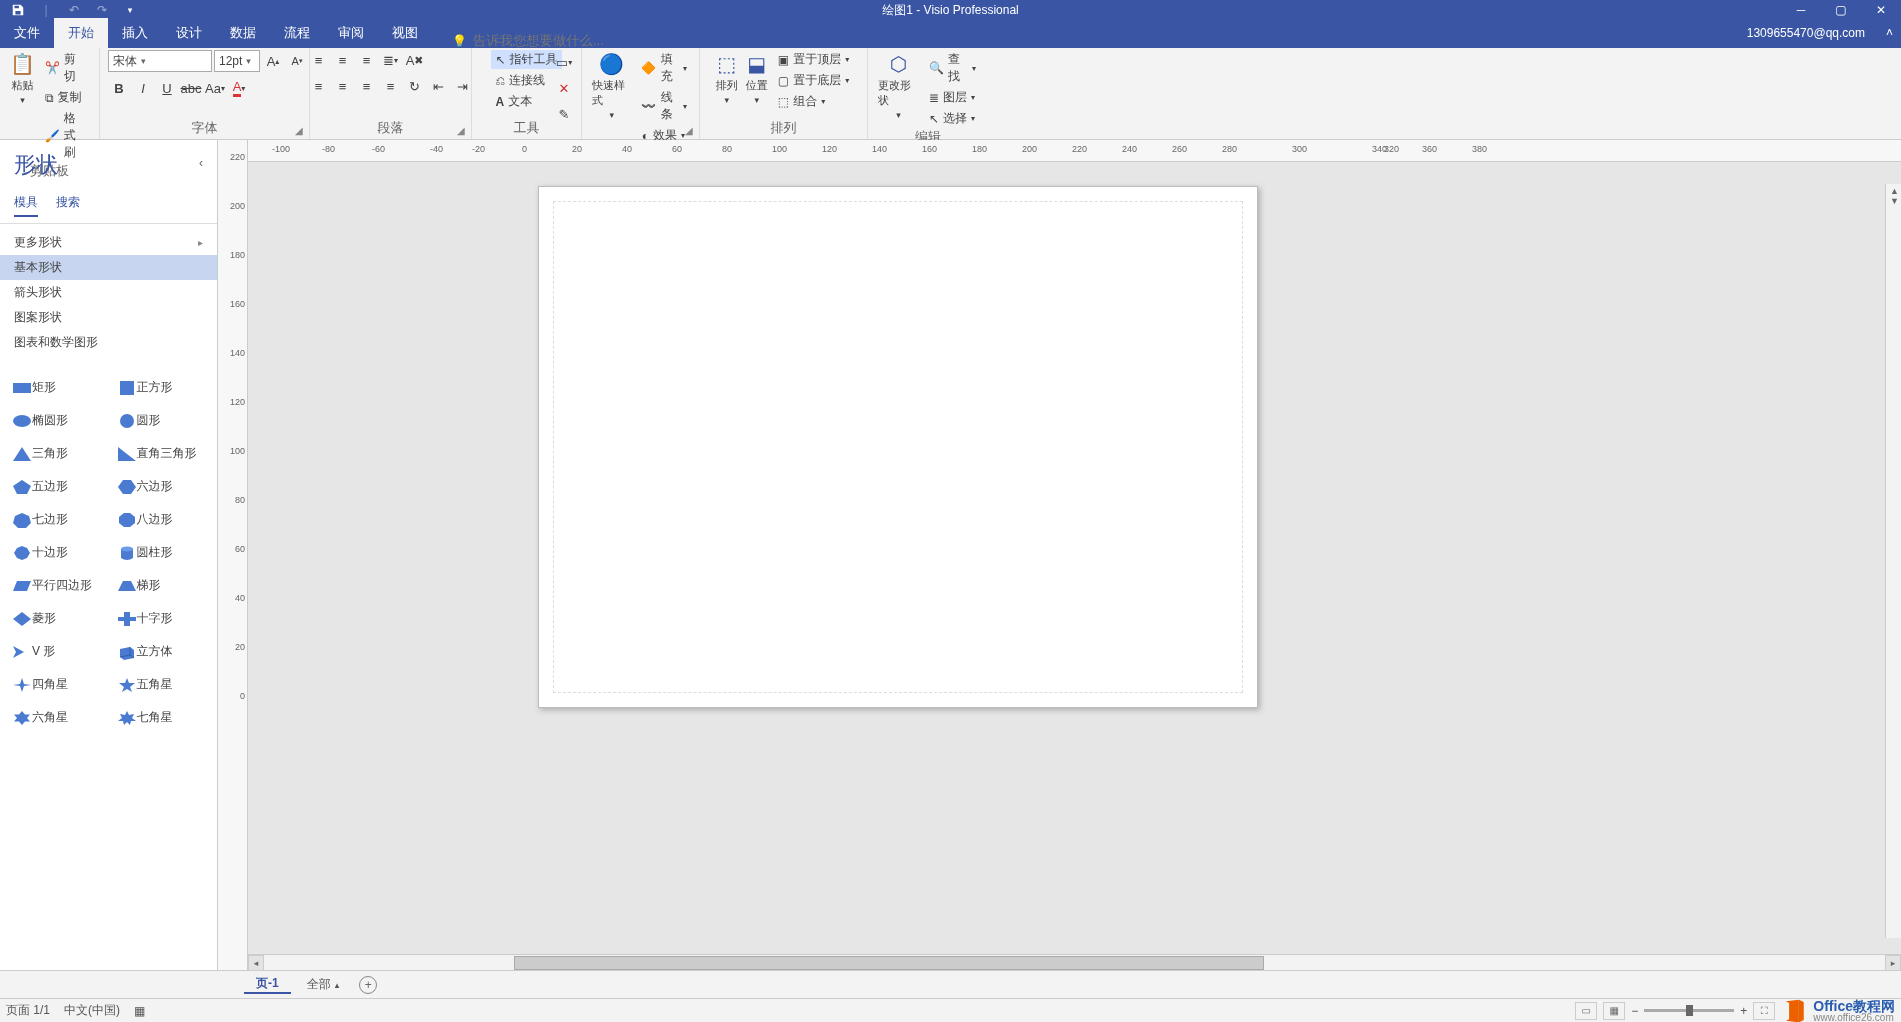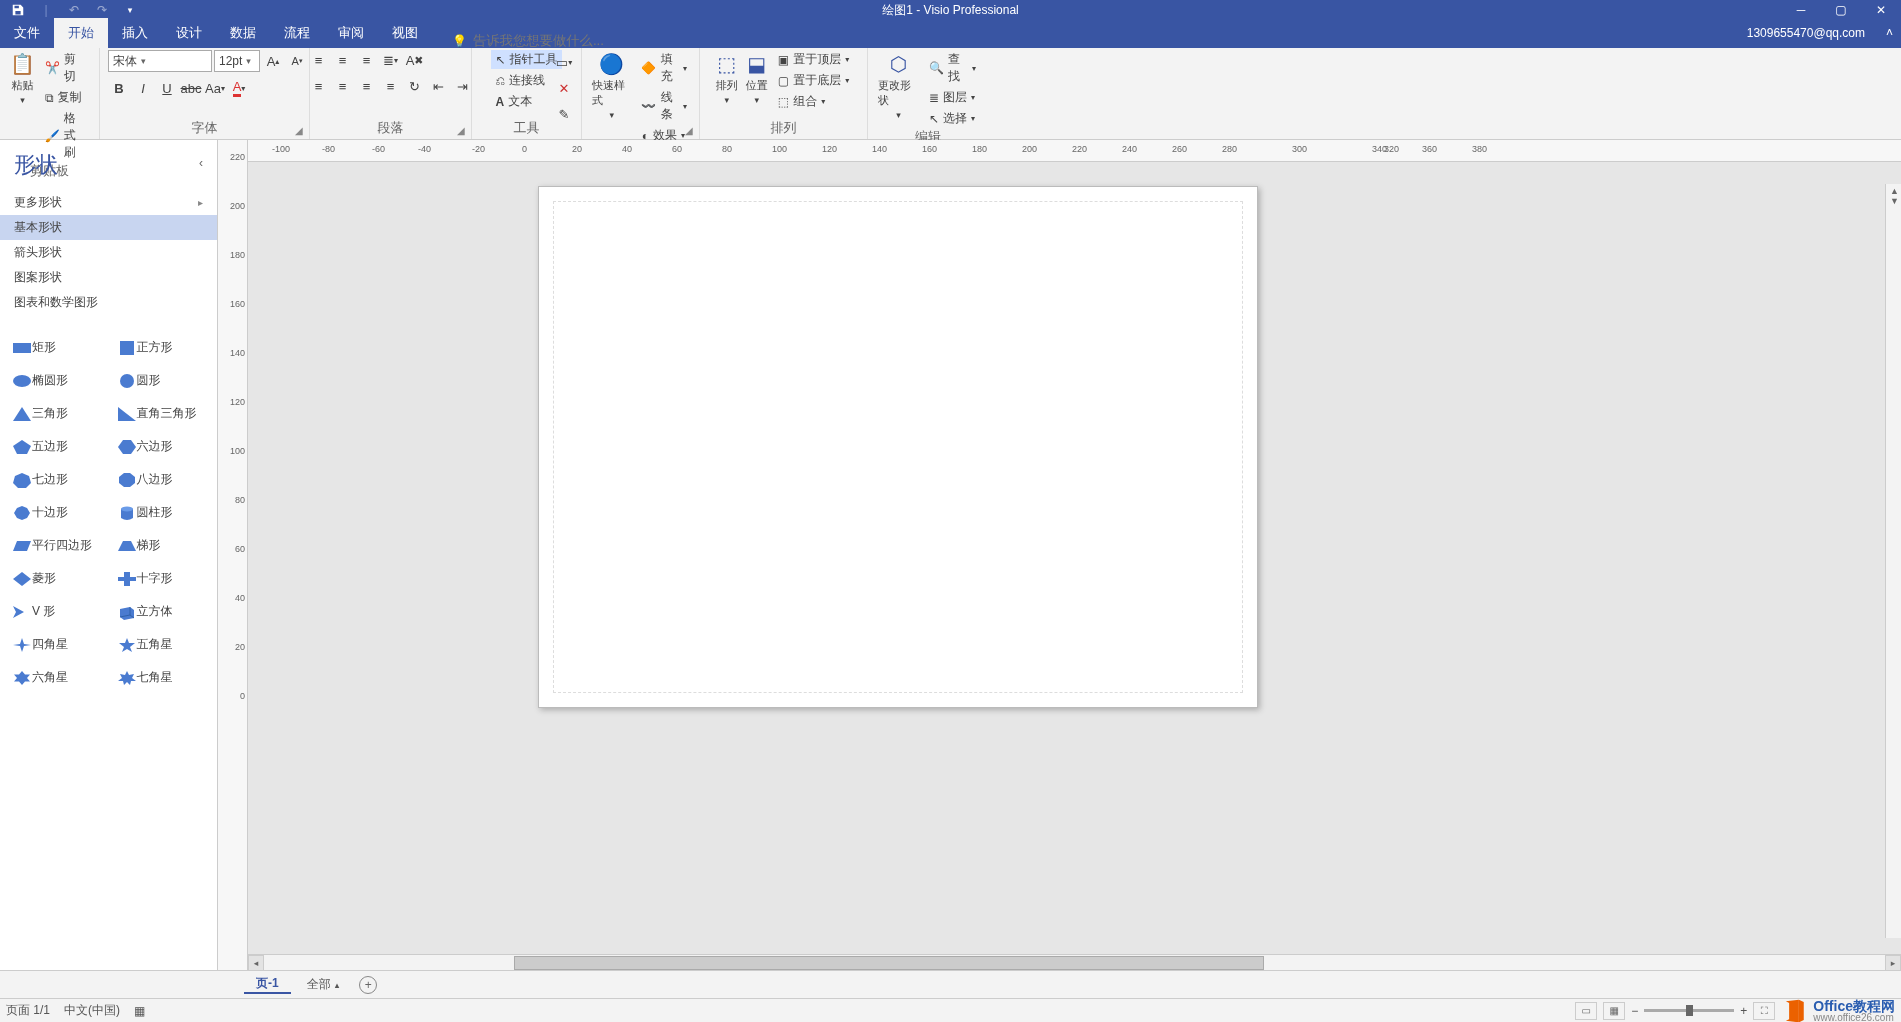--- a/index.html
+++ b/index.html
@@ -333,20 +333,24 @@
 
 <div class="body-row">
 
   <div class="shapes-pane">
     <div class="shapes-header">
       <div class="shapes-title">
         <span>形状</span>
         <span class="shapes-collapse">‹</span>
       </div>
     </div>
+    <div class="shapes-subtabs">
+      <div class="shapes-subtab active">模具</div>
+      <div class="shapes-subtab">搜索</div>
+    </div>
     <div class="shapes-cats">
       <div class="cat-link">
           <span>更多形状</span>
           <span class="chev">▸</span>
         </div>
       <div class="cat-link sel">基本形状</div>
       <div class="cat-link">箭头形状</div>
       <div class="cat-link">图案形状</div>
       <div class="cat-link">图表和数学图形</div>
     </div>
@@ -545,21 +549,21 @@
         <span class="tick" style="top: 404px;">60</span>
         <span class="tick" style="top: 453px;">40</span>
         <span class="tick" style="top: 502px;">20</span>
         <span class="tick" style="top: 551px;">0</span>
       </div>
     <div class="canvas-main">
       <div class="hruler" id="hruler">
           <span class="tick" style="left: 24px;">-100</span>
           <span class="tick" style="left: 74px;">-80</span>
           <span class="tick" style="left: 124px;">-60</span>
-          <span class="tick" style="left: 170px;">-40</span>
+          <span class="tick" style="left: 182px;">-40</span>
           <span class="tick" style="left: 224px;">-20</span>
           <span class="tick" style="left: 274px;">0</span>
           <span class="tick" style="left: 324px;">20</span>
           <span class="tick" style="left: 374px;">40</span>
           <span class="tick" style="left: 424px;">60</span>
           <span class="tick" style="left: 474px;">80</span>
           <span class="tick" style="left: 524px;">100</span>
           <span class="tick" style="left: 574px;">120</span>
           <span class="tick" style="left: 624px;">140</span>
           <span class="tick" style="left: 674px;">160</span>

